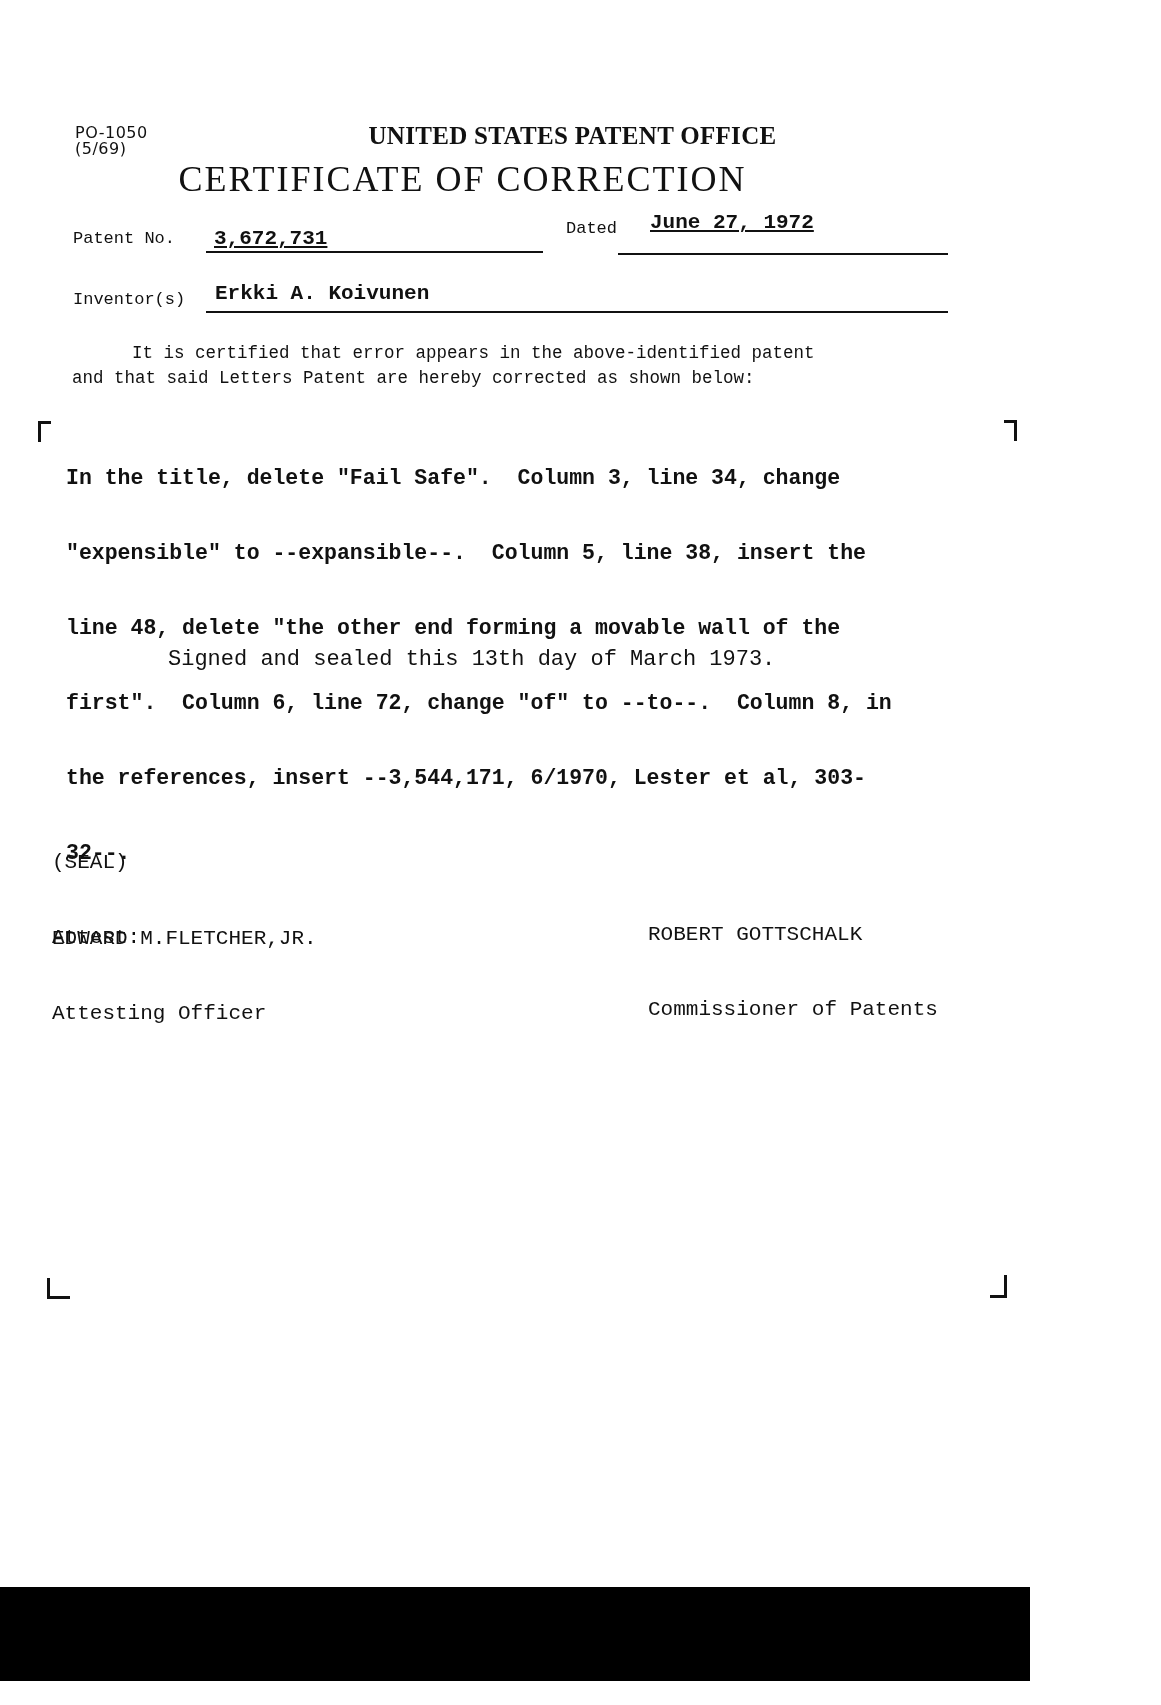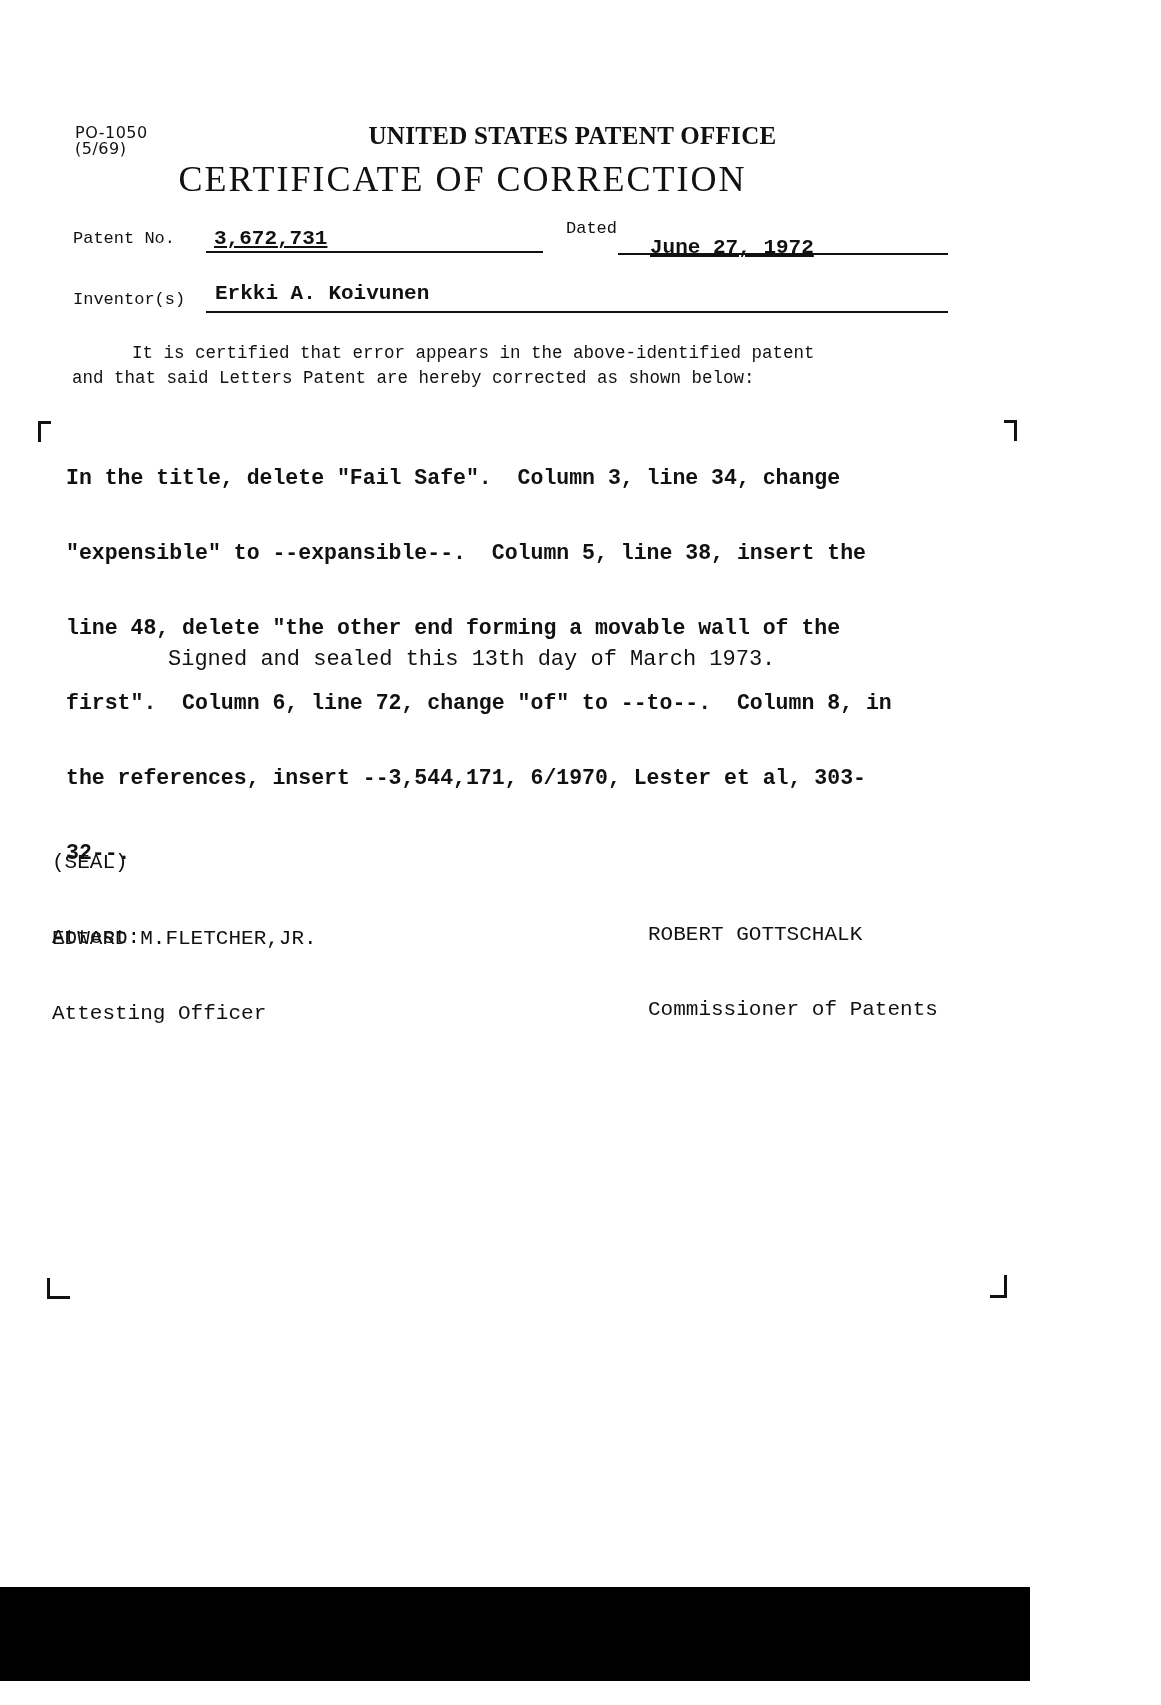--- a/index.html
+++ b/index.html
@@ -31,21 +31,21 @@
   .cert-title span { position: relative; left: -8px; }
   .label-small {
     font-family: "Liberation Mono", monospace; font-size: 17px;
   }
   .field-line { border-bottom: 2px solid #111; }
   .patent-label { left: 73px; top: 229px; }
   .patent-value { left: 214px; top: 227px; width: 330px; height: 22px; }
   .patent-value span { font-family: "Liberation Mono", monospace; font-weight: bold; font-size: 21px; text-decoration: underline; }
   .patent-rule { left: 206px; top: 251px; width: 337px; }
   .dated-label { left: 566px; top: 219px; }
-  .dated-value { left: 650px; top: 236px; }
+  .dated-value { left: 650px; top: 211px; }
   .dated-value span { font-family: "Liberation Mono", monospace; font-weight: bold; font-size: 21px; text-decoration: underline; }
   .dated-rule { left: 618px; top: 253px; width: 330px; }
   .inventor-label { left: 73px; top: 290px; }
   .inventor-value { left: 215px; top: 282px; font-family: "Liberation Mono", monospace; font-weight: bold; font-size: 21px; }
   .inventor-rule { left: 206px; top: 311px; width: 742px; }
   .certified {
     left: 72px; top: 341px;
     font-family: "Liberation Mono", monospace; font-size: 17.5px; line-height: 25px;
     white-space: pre;
   }

